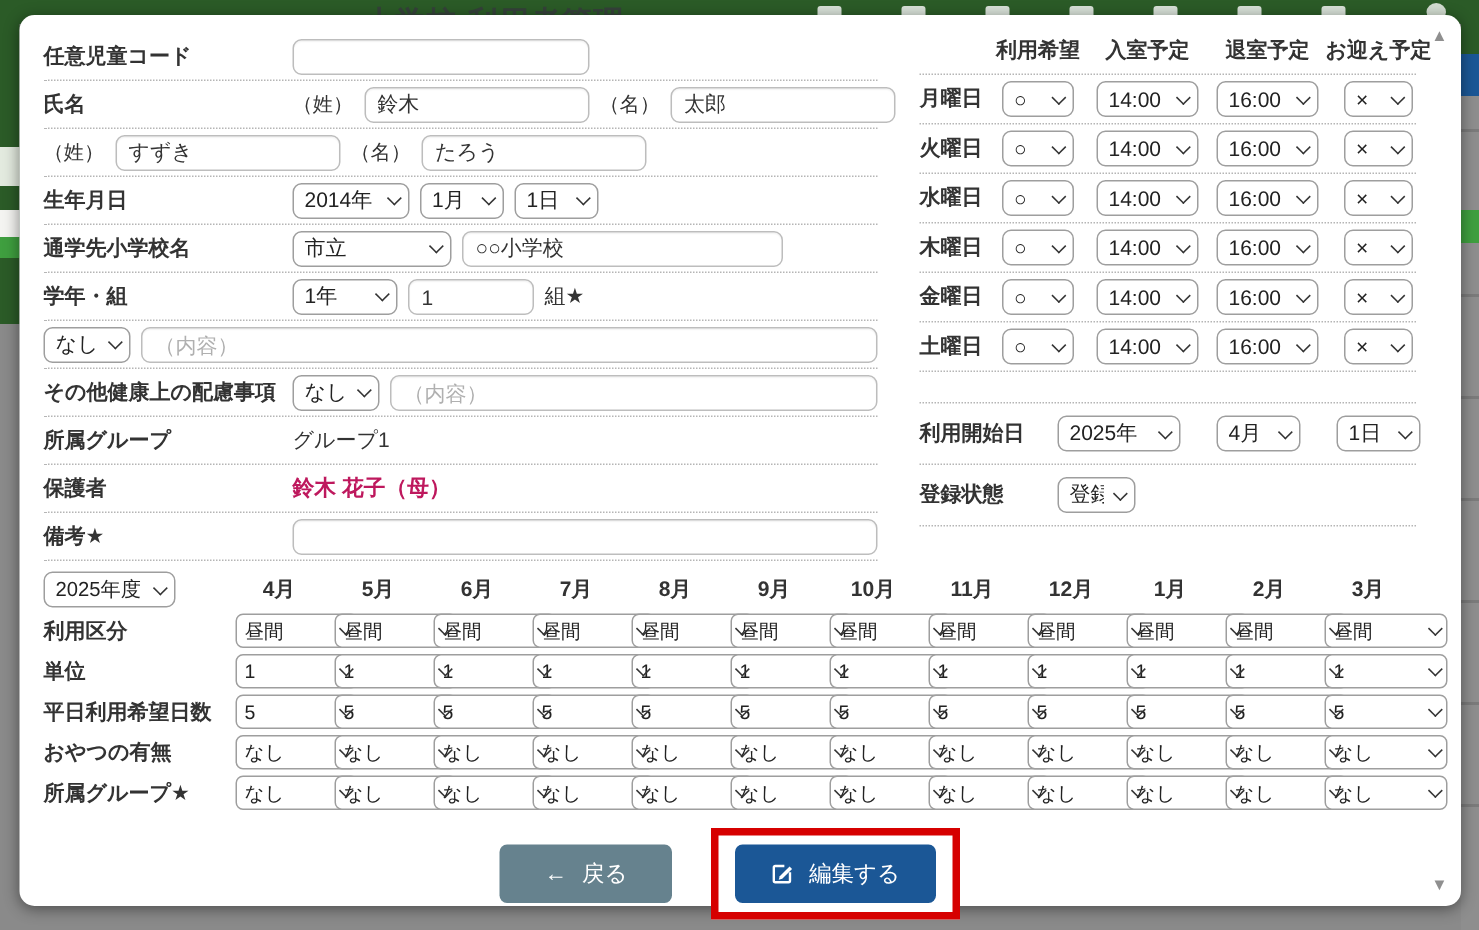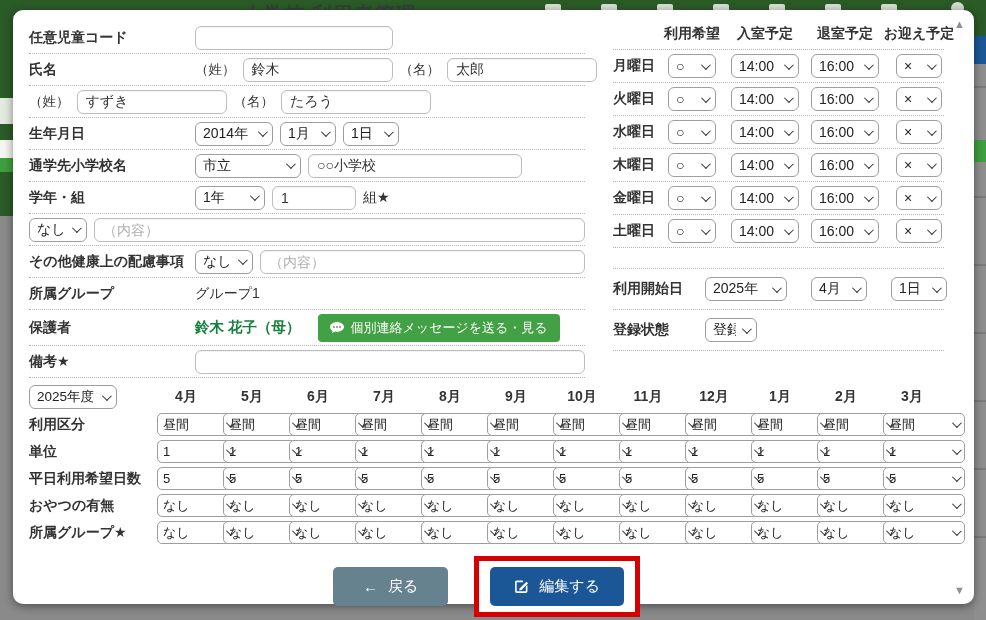--- a/index.html
+++ b/index.html
@@ -52,21 +52,21 @@
 
   .sel{display:inline-flex;align-items:center;justify-content:space-between;border:1px solid #9e9e9e;
        border-radius:6px;height:24px;padding:0 7px;font-size:14px;color:#222;background:#fff;
        box-sizing:border-box;flex:none;cursor:pointer;}
   .sel-v{white-space:nowrap;overflow:hidden;}
   .caret{width:6px;height:6px;border-right:1.8px solid #333;border-bottom:1.8px solid #333;
          transform:rotate(45deg) translateY(-2px);margin-left:6px;flex:none;}
   .sel-byear{width:78px;} .sel-sm{width:56px;} .sel-stype{width:106px;} .sel-gyear{width:70px;}
   .sel-nashi{width:58px;} .sel-syear{width:82px;} .sel-status{width:52px;}
 
-  .glink{color:#15803d;font-weight:bold;font-size:14.5px;text-decoration:none;white-space:nowrap;}
+  .glink{color:#be185d;font-weight:bold;font-size:14.5px;text-decoration:none;white-space:nowrap;}
   .msg-btn{display:inline-flex;align-items:center;gap:7px;background:#43a145;color:#fff;font-size:13px;
            border:none;border-radius:4px;padding:5px 12px;margin-left:10px;font-family:inherit;cursor:pointer;}
 
   
   .wk-grid{display:grid;grid-template-columns:42px 58px 72px 72px 60px;column-gap:8px;align-items:center;justify-items:center;}
   .wk-head{font-weight:bold;font-size:14px;color:#333;padding:3px 0 6px;border-bottom:1px dotted #b5b5b5;}
   .wk-head div{white-space:nowrap;}
   .wk-row{border-bottom:1px dotted #b5b5b5;padding:4px 0;}
   .wday{justify-self:start;font-size:14px;font-weight:bold;color:#333;white-space:nowrap;}
   .sel-w{width:48px;} .sel-t{width:68px;} .sel-x{width:46px;}
@@ -225,29 +225,20 @@
         <div class="flabel">所属グループ</div>
         <div class="rcontent">
           <span class="static-val">グループ1</span>
         </div>
       </div>
 
       <div class="frow">
         <div class="flabel">保護者</div>
         <div class="rcontent">
           <a href="#" class="glink">鈴木 花子（母）</a>
-          <button class="msg-btn">
-            <svg class="icon-svg" width="14" height="12" viewBox="0 0 14 12">
-                <path d="M7 0C3.1 0 0 2.2 0 5c0 1.6 1 3 2.6 3.9L2 11l3-1.4c.6.1 1.3.2 2 .2 3.9 0 7-2.2 7-4.8S10.9 0 7 0z" fill="#fff"></path>
-                <circle cx="4" cy="5" r=".9" fill="#43a145"></circle>
-                <circle cx="7" cy="5" r=".9" fill="#43a145"></circle>
-                <circle cx="10" cy="5" r=".9" fill="#43a145"></circle>
-              </svg>
-            <span>個別連絡メッセージを送る・見る</span>
-          </button>
         </div>
       </div>
 
       <div class="frow">
         <div class="flabel">備考★</div>
         <div class="rcontent">
           <input class="inp inp-note" style="">
         </div>
       </div>
     </div>

